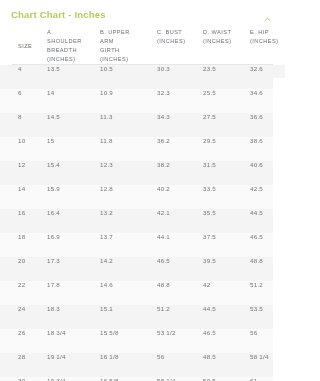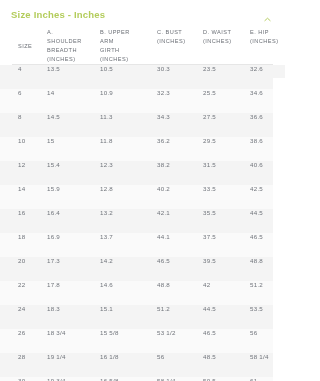--- a/index.html
+++ b/index.html
@@ -121,21 +121,21 @@
     background: #ffffff;
     pointer-events: none;
   }
 </style>
 </head>
 <body>
 
 <div id="app">
 
   <div class="accordion-header">
-    <span class="accordion-title">Size Inches - Inches</span>
+    <span class="accordion-title">Chart Chart - Inches</span>
     <span class="chevron">
       <svg viewBox="0 0 12 12" width="9" height="9" aria-hidden="true">
         <path d="M2.5 7.5 L6 4.3 L9.5 7.5" fill="none" stroke="#b3cc5b" stroke-width="1.3" stroke-linecap="round" stroke-linejoin="round"></path>
       </svg>
     </span>
   </div>
 
   <div class="table-wrap">
     <table class="size-table">
       <colgroup>

